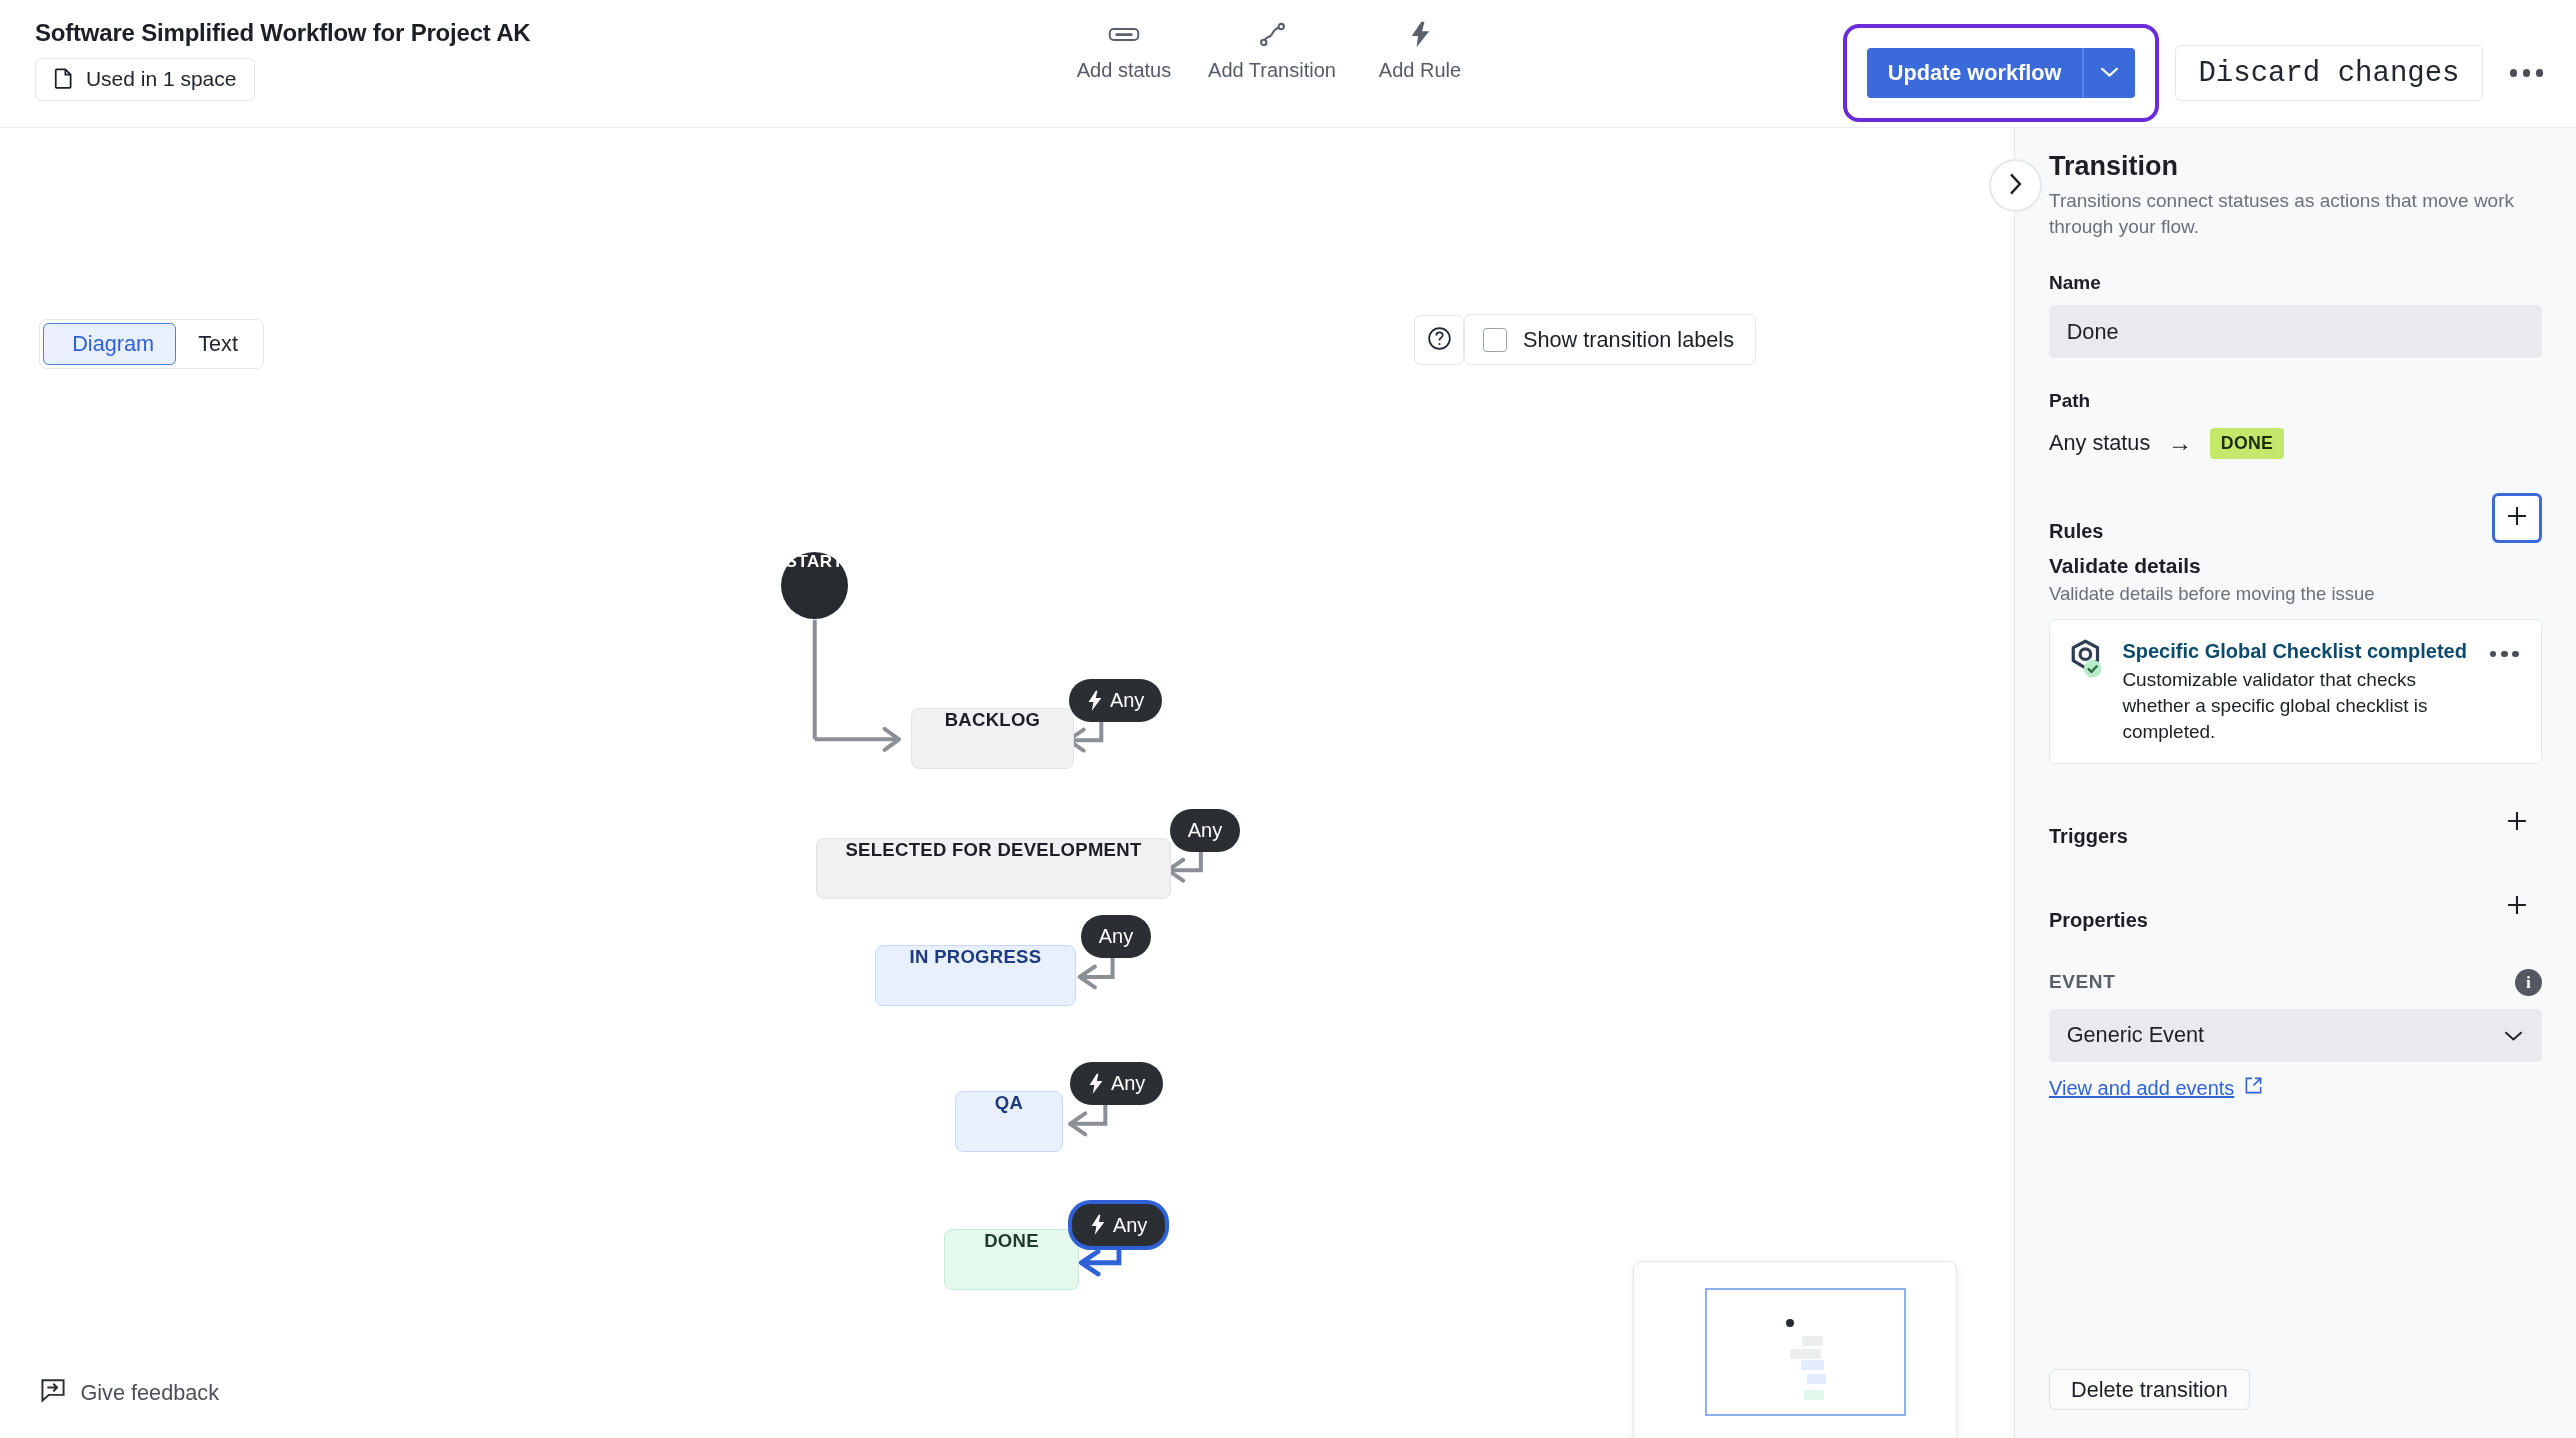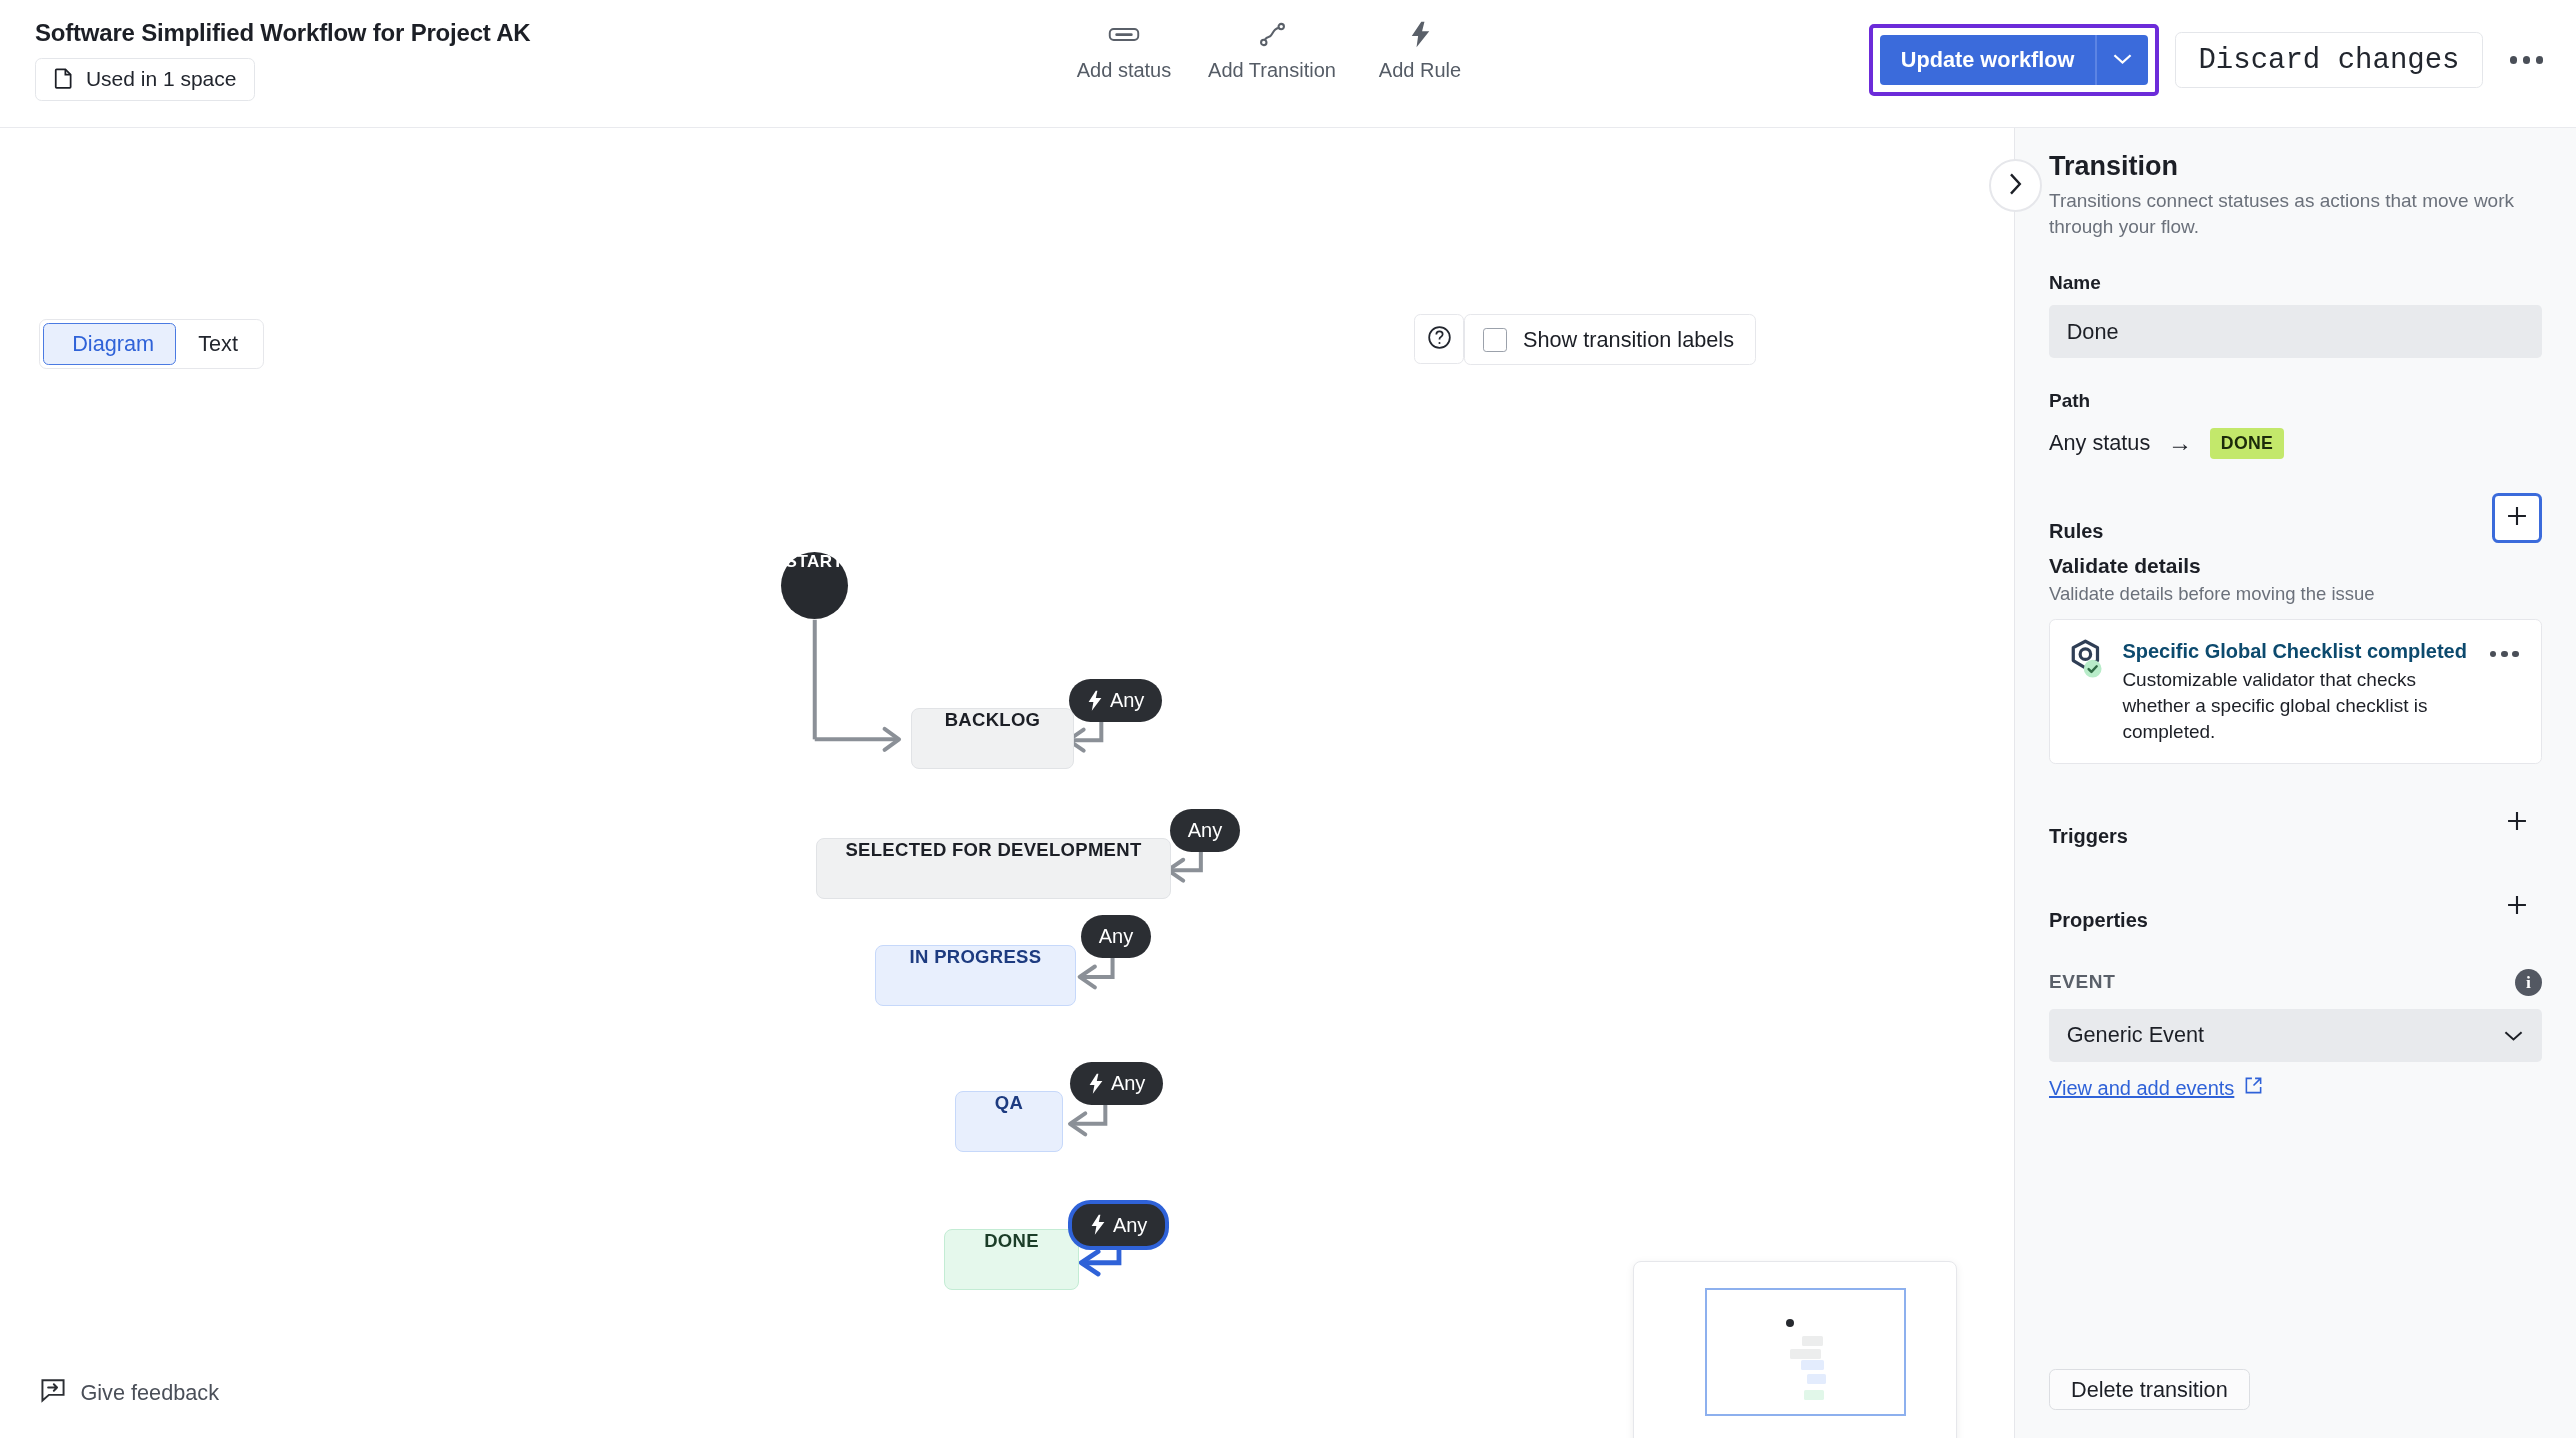--- a/index.html
+++ b/index.html
@@ -43,21 +43,21 @@
     background: none; border: none; cursor: pointer;
   }
   .tool-ico { height: 27px; display: flex; align-items: center; justify-content: center; }
   .tool-lbl { font-size: 20px; color: #555c66; white-space: nowrap; }
 
   .hdr-right {
     position: absolute; right: 27px; top: 24px;
     display: flex; align-items: center; gap: 0px;
   }
   .update-wrap {
-    border: 4px solid #6c2bd9; border-radius: 5px; padding: 7px;
+    border: 4px solid #6c2bd9; border-radius: 16px; padding: 20px;
     display: flex;
     align-items: flex-end;
   }
   .update-grp { display: flex; border-radius: 4px; overflow: hidden; }
   .update-main {
     background: #3b6bdb; color: #fff; border: none; cursor: pointer;
     height: 50px; padding: 0 21px; font-size: 21.7px; font-weight: bold;
     font-family: "Liberation Sans", sans-serif;
   }
   .update-sep { width: 1.6px; background: #5c84e4; }
@@ -88,21 +88,21 @@
     display: flex; border: 1.6px solid #e6e7eb; border-radius: 7.2px; padding: 3.2px; background: #fff;
   }
   .seg {
     height: 42px; padding: 0 21px; font-size: 21.7px; border-radius: 5.6px; cursor: pointer;
     display: flex; align-items: center; background: transparent; border: 1.6px solid transparent;
     color: #22262e; font-family: "Liberation Sans", sans-serif;
   }
   .seg.active { background: #e8effd; color: #2f62d8; border-color: #4a7ae2; font-weight: normal; padding-left: 28px; }
 
   .canvas-tools {
-    position: absolute; right: 258px; top: 186px; display: flex; align-items: flex-start; 
+    position: absolute; right: 258px; top: 186px; display: flex; align-items: flex-end; 
   }
   .help-btn {
     width: 50px; height: 50px; border: 1.6px solid #e6e7eb; border-radius: 6.4px; background: #fff;
     cursor: pointer; display: flex; align-items: center; justify-content: center;
   }
   .labels-toggle {
     height: 51px; border: 1.6px solid #e6e7eb; border-radius: 6.4px; background: #fff;
     display: flex; align-items: center; gap: 16px; padding: 0 21px 0 17.7px; cursor: pointer;
   }
   .chk { width: 24px; height: 24px; border: 1.6px solid #9ba1ab; border-radius: 3.2px; background: #fff; }

